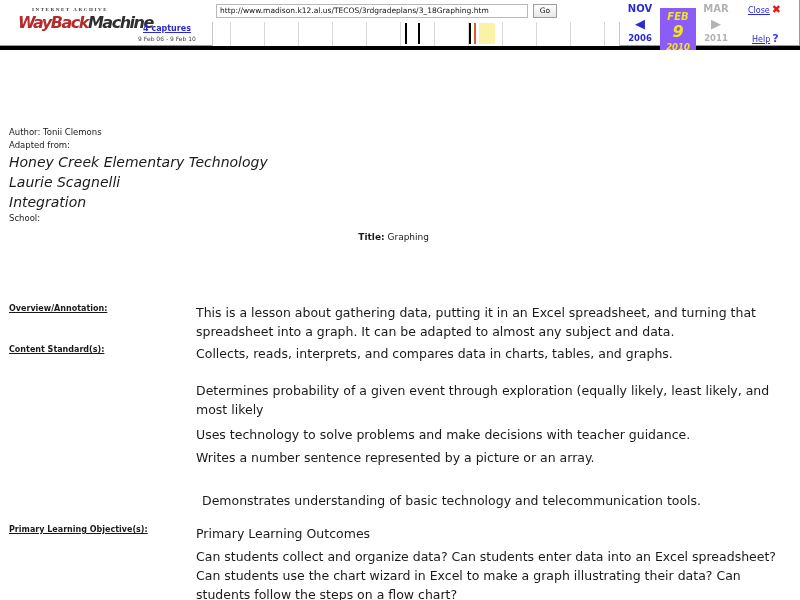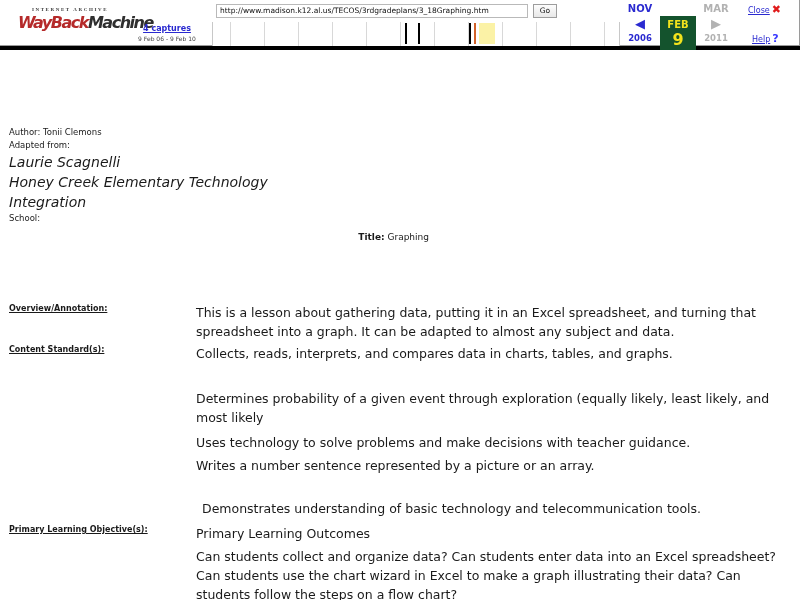--- a/index.html
+++ b/index.html
@@ -194,25 +194,26 @@
     display: block;
   }
   .wb-month .y {
     font-size: 8.5px;
     font-weight: bold;
     line-height: 12px;
     display: block;
   }
   .wb-prev { left: 0; top: 3px; color: #2a2ad0; cursor: pointer; }
   .wb-cur  {
-    left: 38px; top: 16px;
+    left: 38px; top: 8px;
     height: 46px;
-    background: #14532d;
+    background: #8b5cf6;
     color: #f2e31d;
     cursor: pointer;
+    font-style: italic;
   }
   .wb-cur .m { padding-top: 3px; }
   .wb-cur .arrow { font-size: 16px; font-weight: bold; color: #f2e31d; line-height: 18px; }
   .wb-next { left: 76px; top: 3px; color: #b2b2b2; cursor: pointer; }
 
   
   .wb-close {
     position: absolute;
     left: 748px; top: 3px;
     font-size: 8px;
@@ -379,38 +380,38 @@
     <div class="wb-help"><span class="wb-lnk">Help</span><span class="wb-q">?</span></div>
 
   </div>
 </div>
 
 <div id="page-content">
 
   <div class="hdr-block">
     <div class="hdr-small">Author: Tonii Clemons</div>
     <div class="hdr-small">Adapted from:</div>
+    <div class="hdr-big">Honey Creek Elementary Technology</div>
     <div class="hdr-big">Laurie Scagnelli</div>
-    <div class="hdr-big">Honey Creek Elementary Technology</div>
     <div class="hdr-big">Integration</div>
     <div class="hdr-small">School:</div>
     <div class="hdr-title"><b>Title:</b> <span>Graphing</span></div>
   </div>
 
   <div class="row" style="top:253px">
     <div class="row-label">Overview/Annotation:</div>
     <div class="row-body center">
       <p class="para">This is a lesson about gathering data, putting it in an Excel spreadsheet, and turning that spreadsheet into a graph. It can be adapted to almost any subject and data.</p>
     </div>
   </div>
 
   <div class="row" style="top:294px">
     <div class="row-label">Content Standard(s):</div>
     <div class="row-body">
-      <p class="para" style="margin-bottom:26px">Collects, reads, interprets, and compares data in charts, tables, and graphs.</p>
+      <p class="para" style="margin-bottom:18px">Collects, reads, interprets, and compares data in charts, tables, and graphs.</p>
       <p class="para" style="margin-bottom:6px">Determines probability of a given event through exploration (equally likely, least likely, and most likely</p>
       <p class="para-tight">Uses technology to solve problems and make decisions with teacher guidance.</p>
       <p class="para" style="margin-bottom:24px">Writes a number sentence represented by a picture or an array.</p>
       <p class="para-tight" style="padding-left:6px">Demonstrates understanding of basic technology and telecommunication tools.</p>
       <p class="faint">&nbsp;&nbsp;&nbsp;&nbsp;.&nbsp;&nbsp;&nbsp;&nbsp;&nbsp;&nbsp;&nbsp;&nbsp;&nbsp;&nbsp;&nbsp;.&nbsp;&nbsp;&nbsp;&nbsp;&nbsp;.&nbsp;&nbsp;&nbsp;&nbsp;&nbsp;&nbsp;&nbsp;&nbsp;&nbsp;&nbsp;&nbsp;&nbsp;&nbsp;.</p>
     </div>
   </div>
 
   <div class="row" style="top:474px">
     <div class="row-label">Primary Learning Objective(s):</div>

